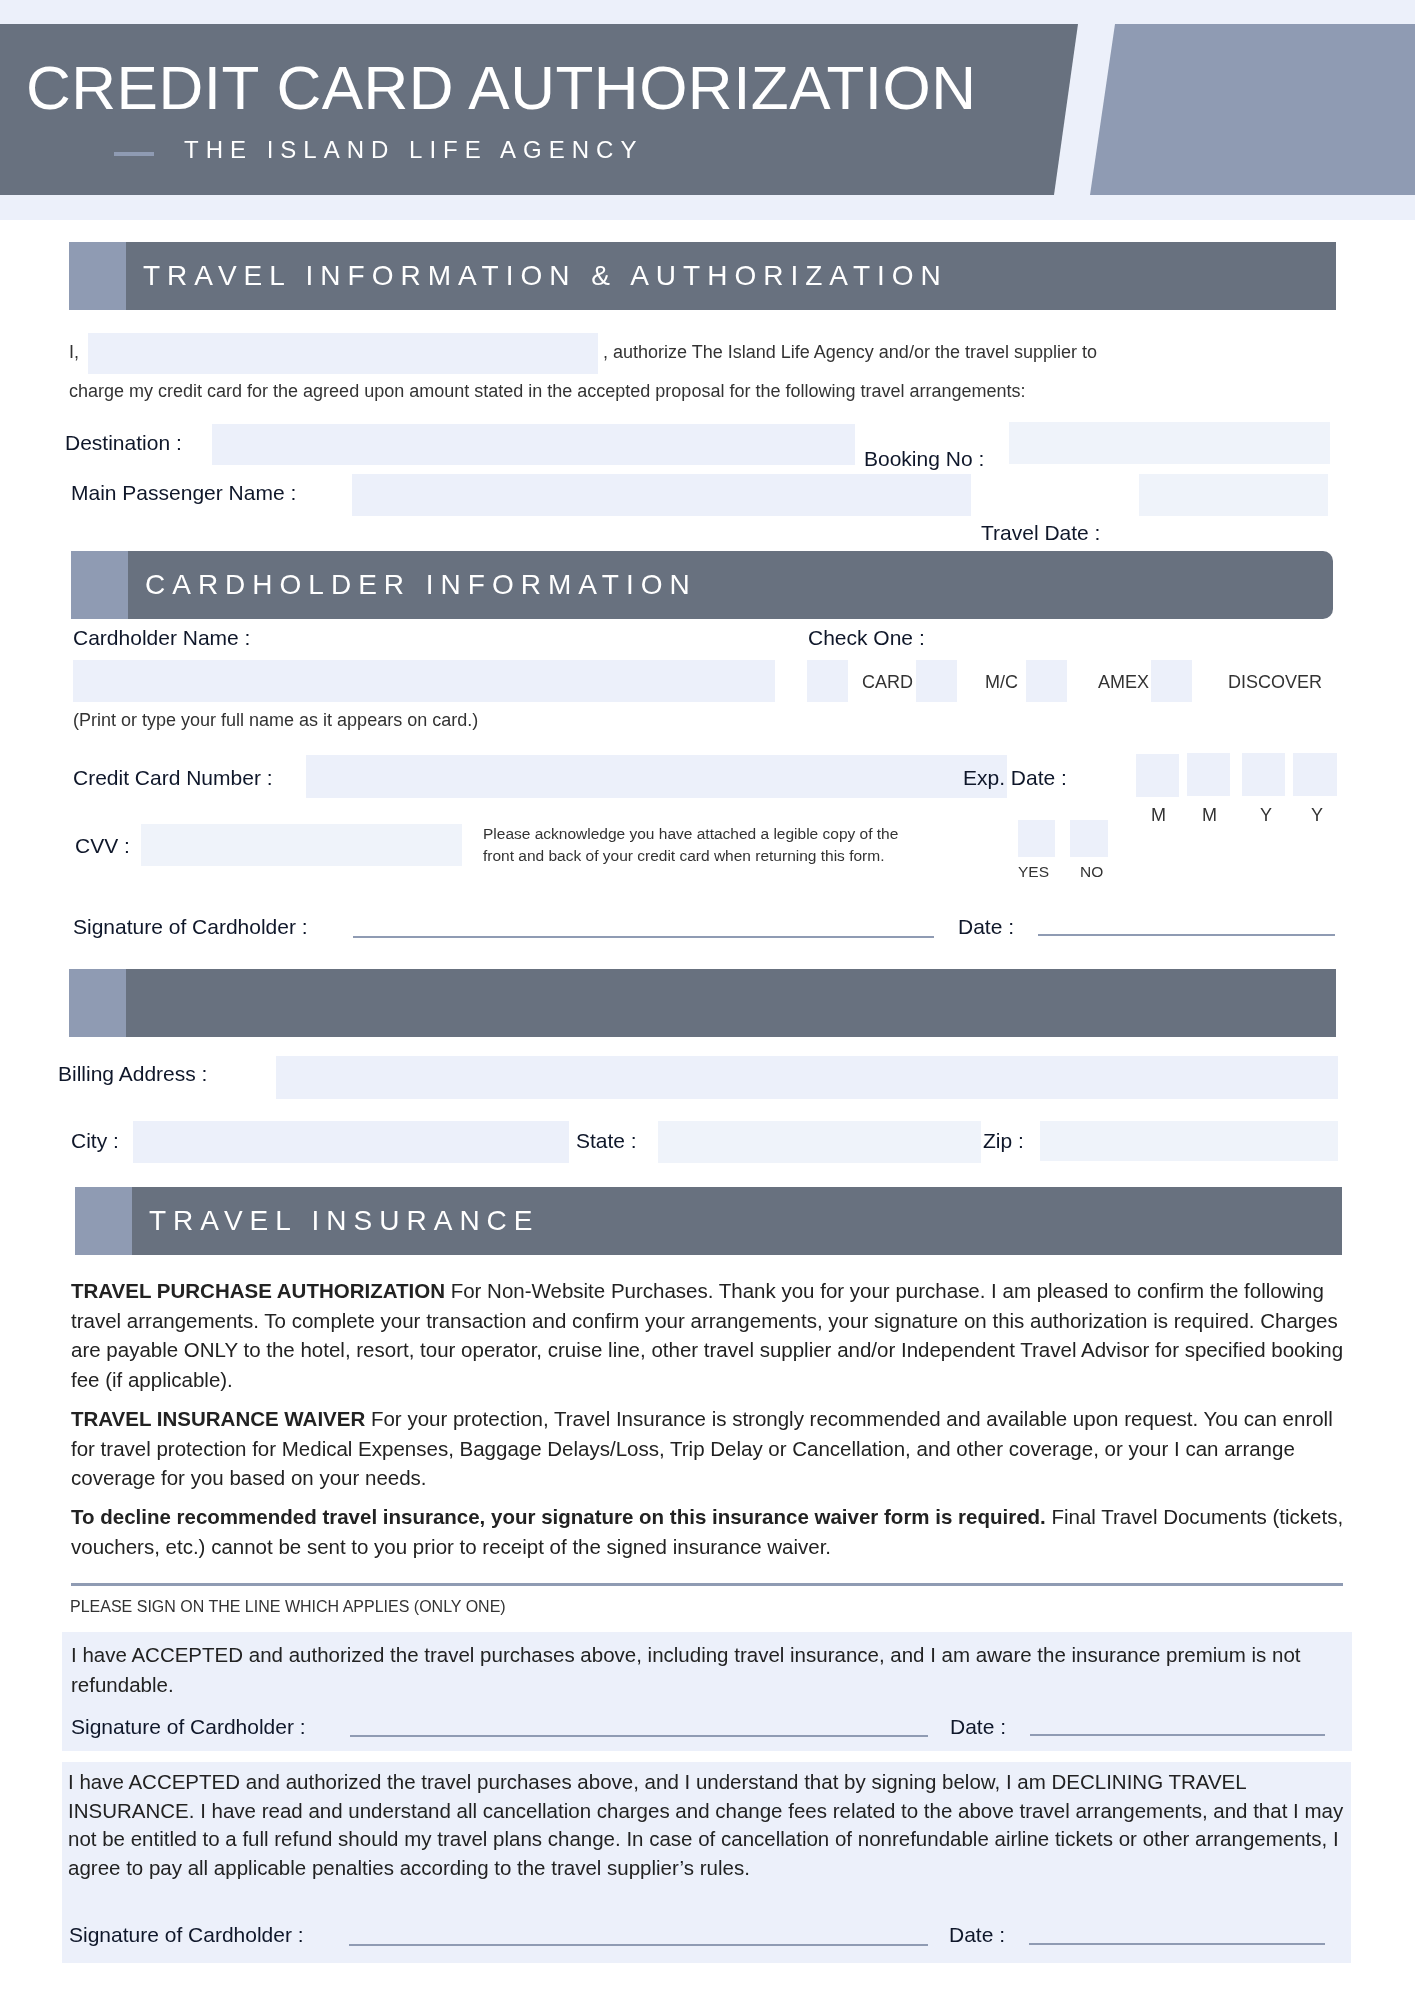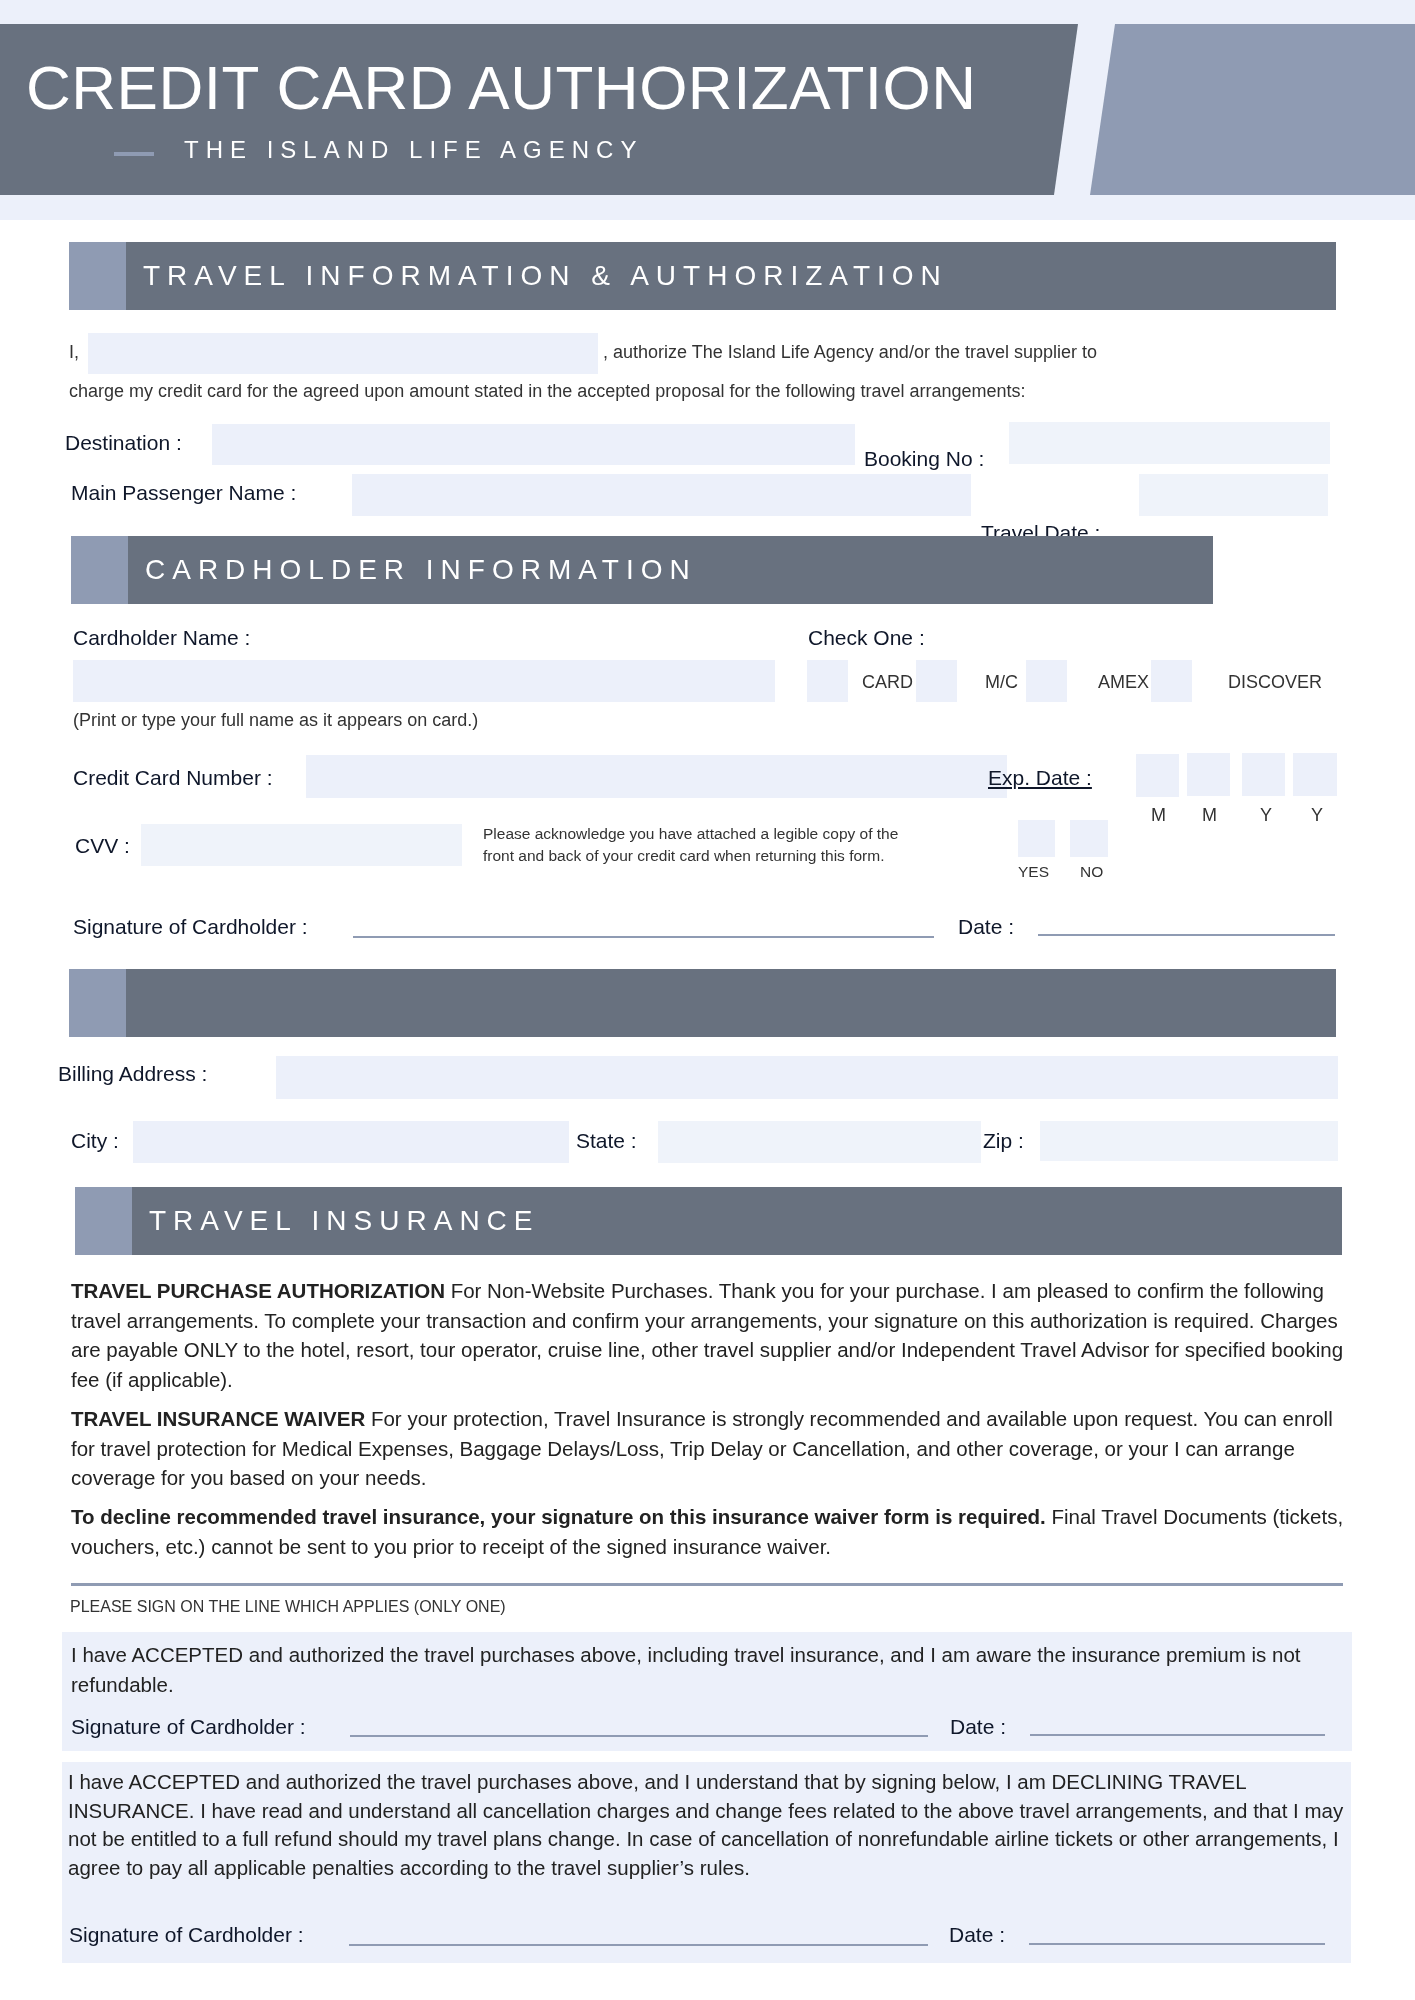--- a/index.html
+++ b/index.html
@@ -56,42 +56,42 @@
 <div class="abs lbl" style="left:65px; top:431px;">Destination :</div>
 <div class="abs field" style="left:212px; top:424px; width:643px; height:41px;"></div>
 <div class="abs lbl" style="left:864px; top:431px;margin-top:16px;">Booking No :</div>
 <div class="abs field2" style="left:1009px; top:422px; width:321px; height:42px;"></div>
 
 <div class="abs lbl" style="left:71px; top:481px;">Main Passenger Name :</div>
 <div class="abs field" style="left:352px; top:474px; width:619px; height:42px;"></div>
 <div class="abs lbl" style="left:981px; top:481px;margin-top:40px;">Travel  Date :</div>
 <div class="abs field2" style="left:1139px; top:474px; width:189px; height:42px;"></div>
 
-<div class="abs bar" style="left:71px; top:536px; width:1142px;">
+<div class="abs bar" style="left:71px; top:551px; width:1262px;border-radius:10px;">
   <div class="accent"></div>
   <div class="bar-label">CARDHOLDER INFORMATION</div>
 </div>
 
 <div class="abs lbl" style="left:73px; top:626px;">Cardholder Name :</div>
 <div class="abs field" style="left:73px; top:660px; width:702px; height:42px;"></div>
 <div class="abs small" style="left:73px; top:710px;">(Print or type your full name as it appears on card.)</div>
 
 <div class="abs lbl" style="left:808px; top:626px;">Check One :</div>
 <div class="abs field" style="left:807px; top:660px; width:41px; height:42px;"></div>
 <div class="abs small" style="left:862px; top:672px;">CARD</div>
 <div class="abs field" style="left:916px; top:660px; width:41px; height:42px;"></div>
 <div class="abs small" style="left:985px; top:672px;">M/C</div>
 <div class="abs field" style="left:1026px; top:660px; width:41px; height:42px;"></div>
 <div class="abs small" style="left:1098px; top:672px;">AMEX</div>
 <div class="abs field" style="left:1151px; top:660px; width:41px; height:42px;"></div>
 <div class="abs small" style="left:1228px; top:672px;">DISCOVER</div>
 
 <div class="abs lbl" style="left:73px; top:766px;">Credit Card Number :</div>
 <div class="abs field" style="left:306px; top:755px; width:701px; height:43px;"></div>
-<div class="abs lbl" style="left:988px; top:766px;text-decoration:underline;">Exp. Date :</div>
+<div class="abs lbl" style="left:963px; top:766px;">Exp. Date :</div>
 <div class="abs field" style="left:1136px; top:754px; width:43px; height:43px;"></div>
 <div class="abs field" style="left:1187px; top:753px; width:43px; height:43px;"></div>
 <div class="abs field" style="left:1242px; top:753px; width:43px; height:43px;"></div>
 <div class="abs field" style="left:1293px; top:753px; width:44px; height:43px;"></div>
 <div class="abs small" style="left:1151px; top:805px;">M</div>
 <div class="abs small" style="left:1202px; top:805px;">M</div>
 <div class="abs small" style="left:1260px; top:805px;">Y</div>
 <div class="abs small" style="left:1311px; top:805px;">Y</div>
 
 <div class="abs lbl" style="left:75px; top:834px;">CVV :</div>

